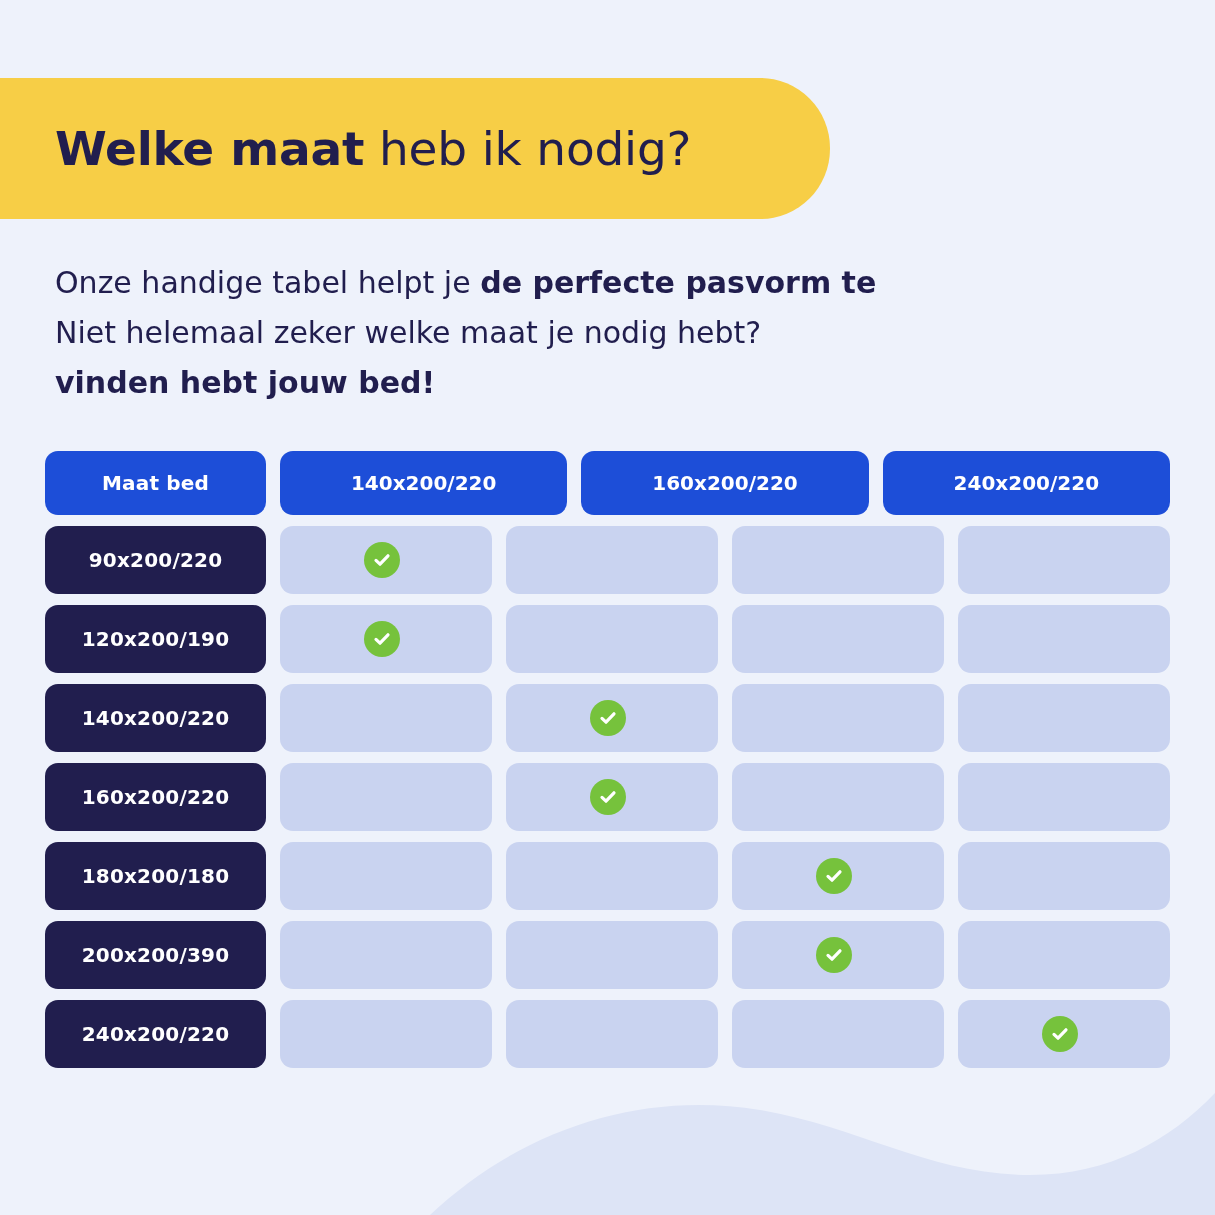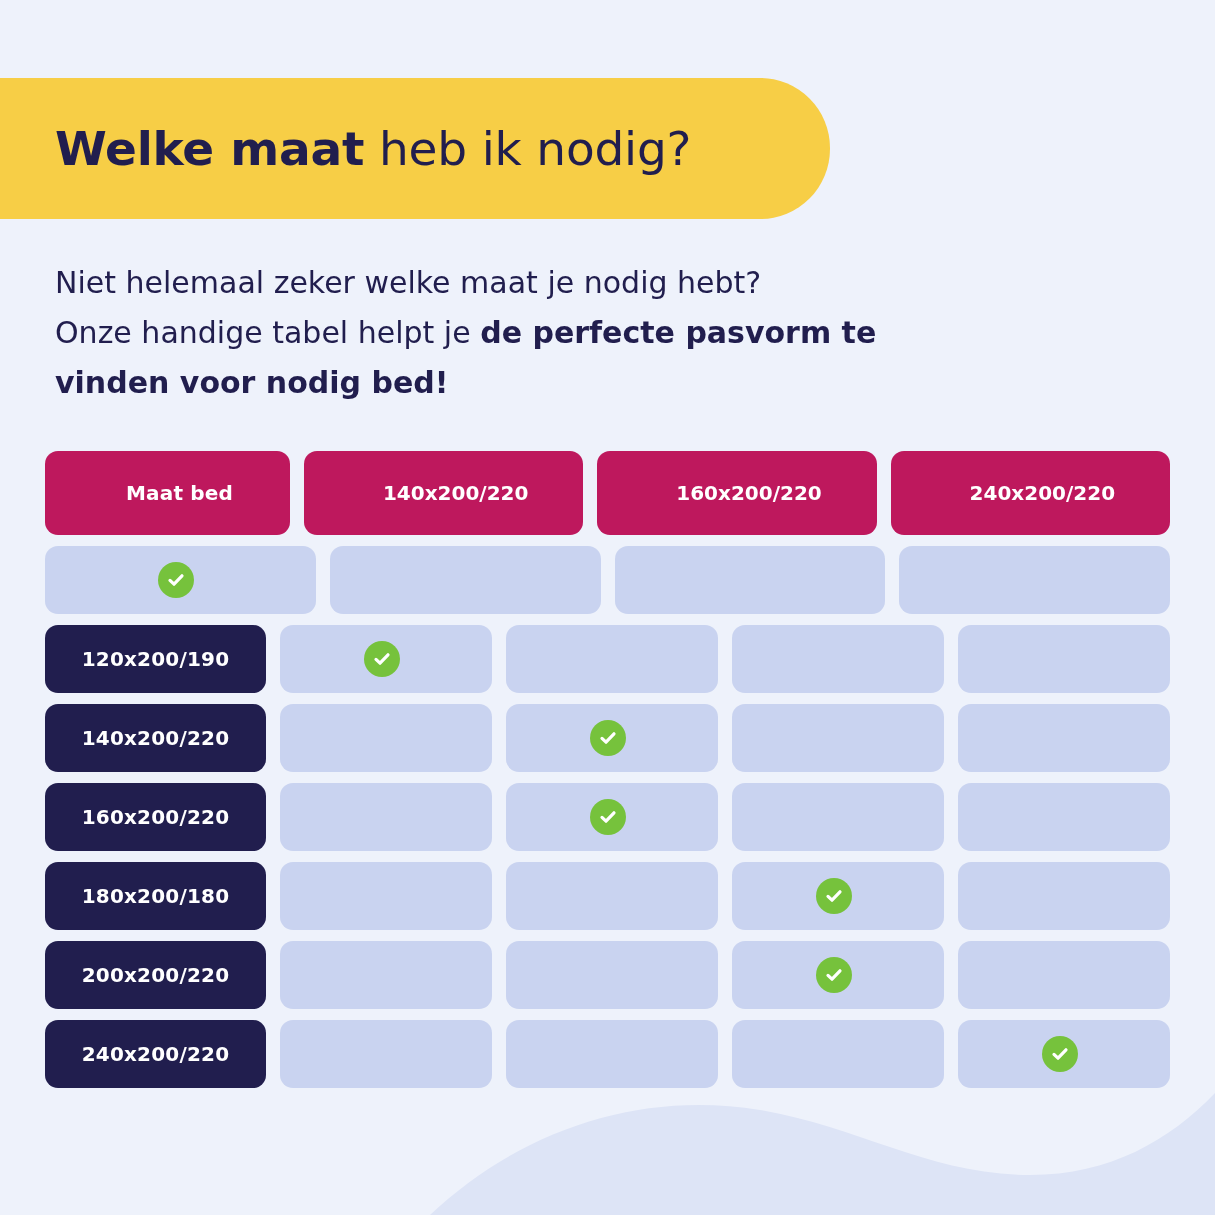--- a/index.html
+++ b/index.html
@@ -105,26 +105,25 @@
     flex: 1 1 0;
     border-radius: 13px;
     display: flex;
     align-items: center;
     justify-content: center;
   }
 
   
   #header-row .cell-label,
   #header-row .cell-data {
-    height: 84px;
-    background: #be185d;
+    height: 64px;
+    background: #1d4ed8;
     color: #FFFFFF;
     font-size: 20px;
     font-weight: 700;
-    padding-left: 24px;
   }
   #header-row .cell-label {
     font-size: 20px;
   }
 
   
   .body-row .cell-label {
     height: 68px;
     font-size: 20px;
   }
@@ -159,36 +158,37 @@
   <path d="M430,180 C520,95 640,55 760,75 C860,92 930,140 1030,140 C1110,140 1170,105 1215,58 L1215,180 Z" fill="#DDE4F6"></path>
 </svg>
 
 <div id="header-banner">
   <div id="header-title">
     <span class="strong">Welke maat</span><span class="light"> heb ik nodig?</span>
   </div>
 </div>
 
 <div id="intro-block">
+  <div><span>Onze handige tabel helpt je </span><span class="strong">de perfecte pasvorm te</span></div>
   <div>Niet helemaal zeker welke maat je nodig hebt?</div>
-  <div><span>Onze handige tabel helpt je </span><span class="strong">de perfecte pasvorm te</span></div>
-  <div class="strong">vinden voor nodig bed!</div>
+  <div class="strong">vinden hebt jouw bed!</div>
 </div>
 
 <div id="size-table">
 
   <div class="table-row" id="header-row">
     <div class="cell-label">Maat bed</div>
     <div class="cell-data">140x200/220</div>
     <div class="cell-data">160x200/220</div>
     <div class="cell-data">240x200/220</div>
   </div>
 
   <div id="table-body">
       <div class="table-row body-row">
+        <div class="cell-label">90x200/220</div>
         <div class="cell-data">
           <span class="check-badge" style="background: rgb(118, 194, 60);">
             <svg width="22" height="22" viewBox="0 0 22 22">
               <path d="M5 11.4 L9 15.2 L17 6.8" fill="none" stroke="#FFFFFF" stroke-width="3.2" stroke-linecap="round" stroke-linejoin="round"></path>
             </svg>
           </span>
         </div>
         <div class="cell-data">
           <span class="check-empty"></span>
         </div>
@@ -269,21 +269,21 @@
             <svg width="22" height="22" viewBox="0 0 22 22">
               <path d="M5 11.4 L9 15.2 L17 6.8" fill="none" stroke="#FFFFFF" stroke-width="3.2" stroke-linecap="round" stroke-linejoin="round"></path>
             </svg>
           </span>
         </div>
         <div class="cell-data">
           <span class="check-empty"></span>
         </div>
       </div>
       <div class="table-row body-row">
-        <div class="cell-label">200x200/220</div>
+        <div class="cell-label">200x200/390</div>
         <div class="cell-data">
           <span class="check-empty"></span>
         </div>
         <div class="cell-data">
           <span class="check-empty"></span>
         </div>
         <div class="cell-data">
           <span class="check-badge" style="background: rgb(118, 194, 60);">
             <svg width="22" height="22" viewBox="0 0 22 22">
               <path d="M5 11.4 L9 15.2 L17 6.8" fill="none" stroke="#FFFFFF" stroke-width="3.2" stroke-linecap="round" stroke-linejoin="round"></path>

